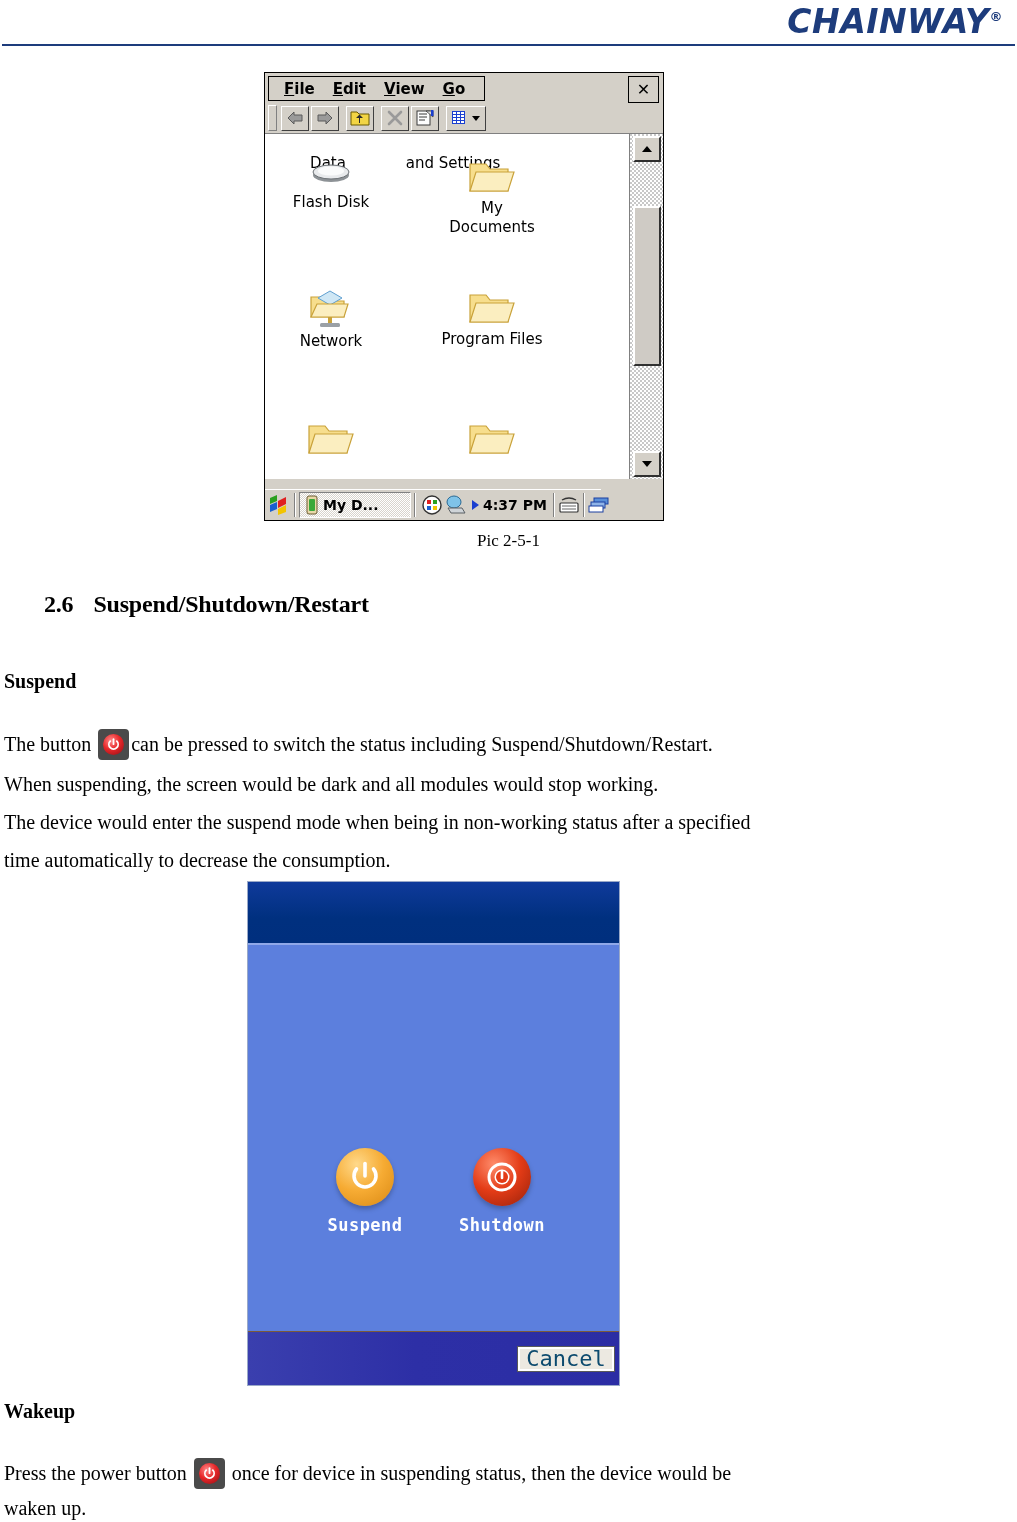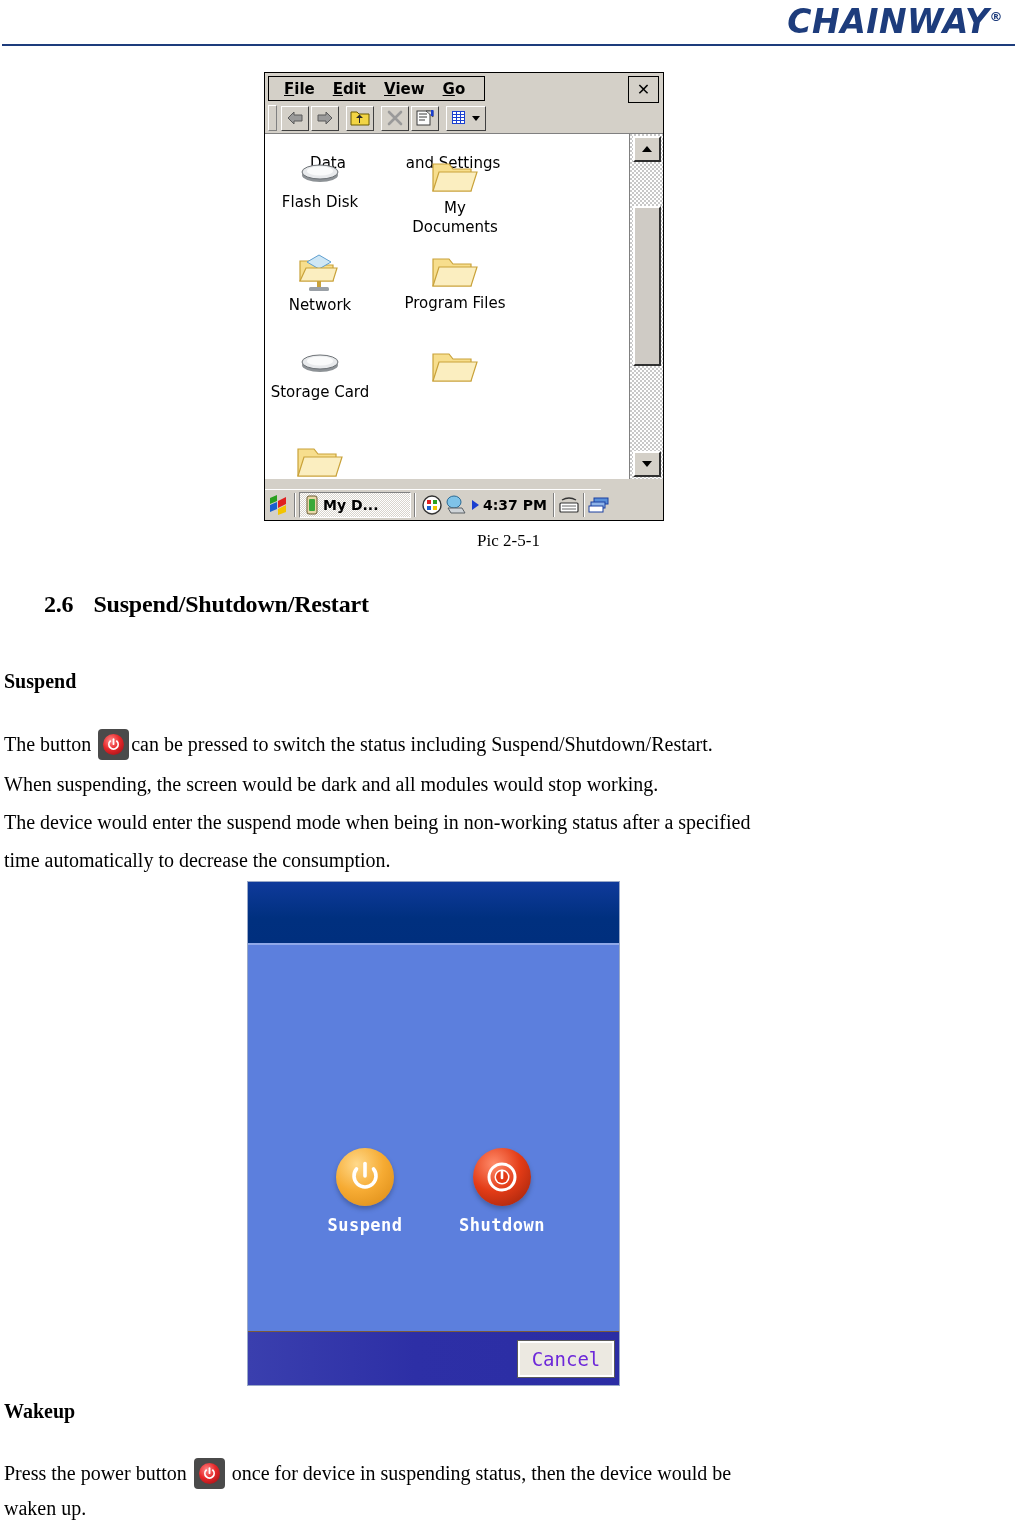--- a/index.html
+++ b/index.html
@@ -142,26 +142,27 @@
     display: flex;
     font-family: "DejaVu Sans", sans-serif;
     font-size: 15px;
     margin-top: 24px;
   }
   .clip-row span:nth-child(1) { width: 110px; text-align: center; margin-left: 8px;}
   .clip-row span:nth-child(2) { width: 140px; text-align: center; }
 
   .icon-grid {
     position: absolute;
-    left: 0; top: 24px;
+    left: 11px; top: 24px;
     width: 300px;
     display: grid;
     grid-template-columns: 110px 140px;
     grid-auto-rows: 95px;
     column-gap: 10px;
+    gap: 36px;
   }
   .icon-cell {
     display: flex;
     flex-direction: column;
     align-items: center;
     justify-content: flex-start;
   }
   .icon-label {
     font-family: "DejaVu Sans", sans-serif;
     font-size: 15px;
@@ -391,28 +392,28 @@
     background: linear-gradient(90deg, #3a3fae 0%, #2d2fa6 45%, #2b2da4 100%);
     border-top: 1px solid #7b5a3a;
     display: flex;
     align-items: center;
     justify-content: flex-end;
     padding-right: 5px;
     box-sizing: border-box;
   }
   .cancel-btn {
     min-width: 96px;
-    height: 36px;
+    height: 24px;
     background: #ece9e1;
     border: 2px solid #ffffff;
     outline: 1px solid #5a5a5a;
     display: flex; align-items: center; justify-content: center;
     font-family: "DejaVu Sans Mono", monospace;
-    font-size: 19px;
-    color: #6d28d9;
+    font-size: 22px;
+    color: #0c4a6e;
     box-sizing: border-box;
   }
 
   svg { display: block; }
 </style>
 </head>
 <body>
 
 <div class="brand-bar">
   <div class="brand-logo"><span>CHAINWAY</span><span class="brand-reg">®</span></div>
@@ -519,28 +520,20 @@
         </div>
 
         <div class="icon-cell">
           <svg width="48" height="38" viewBox="0 0 48 38">
             <path d="M2,6 L18,6 L22,11 L40,11 L40,33 L2,33 Z" fill="#f7de8d" stroke="#c9a23a" stroke-width="1.2"></path>
             <path d="M8,14 L46,14 L40,33 L2,33 Z" fill="#fbeec0" stroke="#c9a23a" stroke-width="1.2"></path>
           </svg>
           <div class="icon-label">Program Files</div>
         </div>
 
-        <div class="icon-cell">
-          <svg width="44" height="32" viewBox="0 0 44 32">
-            <ellipse cx="22" cy="17" rx="18" ry="7" fill="#8d9296"></ellipse>
-            <ellipse cx="22" cy="14" rx="18" ry="7" fill="#e8eaec" stroke="#6d7276" stroke-width="1"></ellipse>
-            <ellipse cx="22" cy="13" rx="13" ry="4.5" fill="#fafbfb"></ellipse>
-          </svg>
-          <div class="icon-label">Storage Card</div>
-        </div>
 
 
         <div class="icon-cell">
           <svg width="48" height="38" viewBox="0 0 48 38">
             <path d="M2,6 L18,6 L22,11 L40,11 L40,33 L2,33 Z" fill="#f7de8d" stroke="#c9a23a" stroke-width="1.2"></path>
             <path d="M8,14 L46,14 L40,33 L2,33 Z" fill="#fbeec0" stroke="#c9a23a" stroke-width="1.2"></path>
           </svg>
         </div>
 
         <div class="icon-cell">

